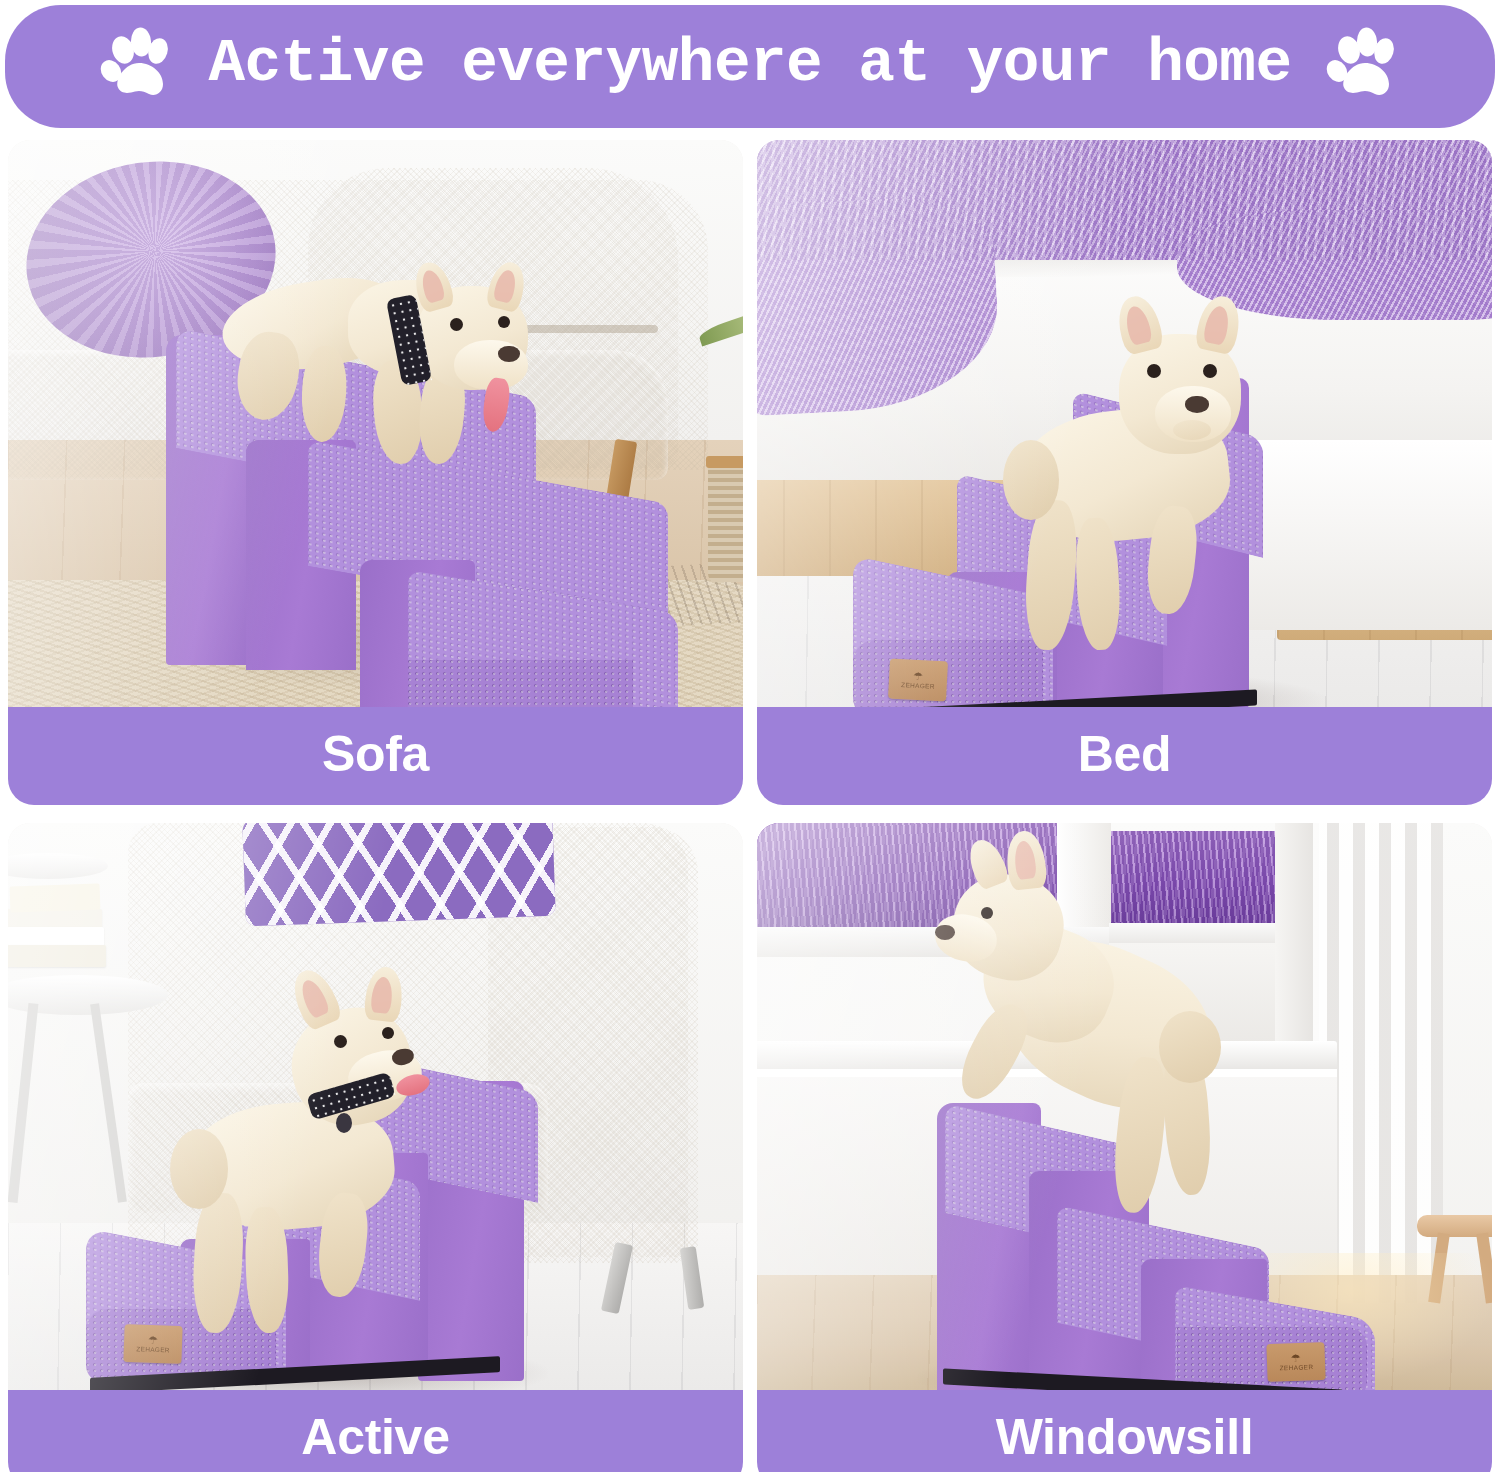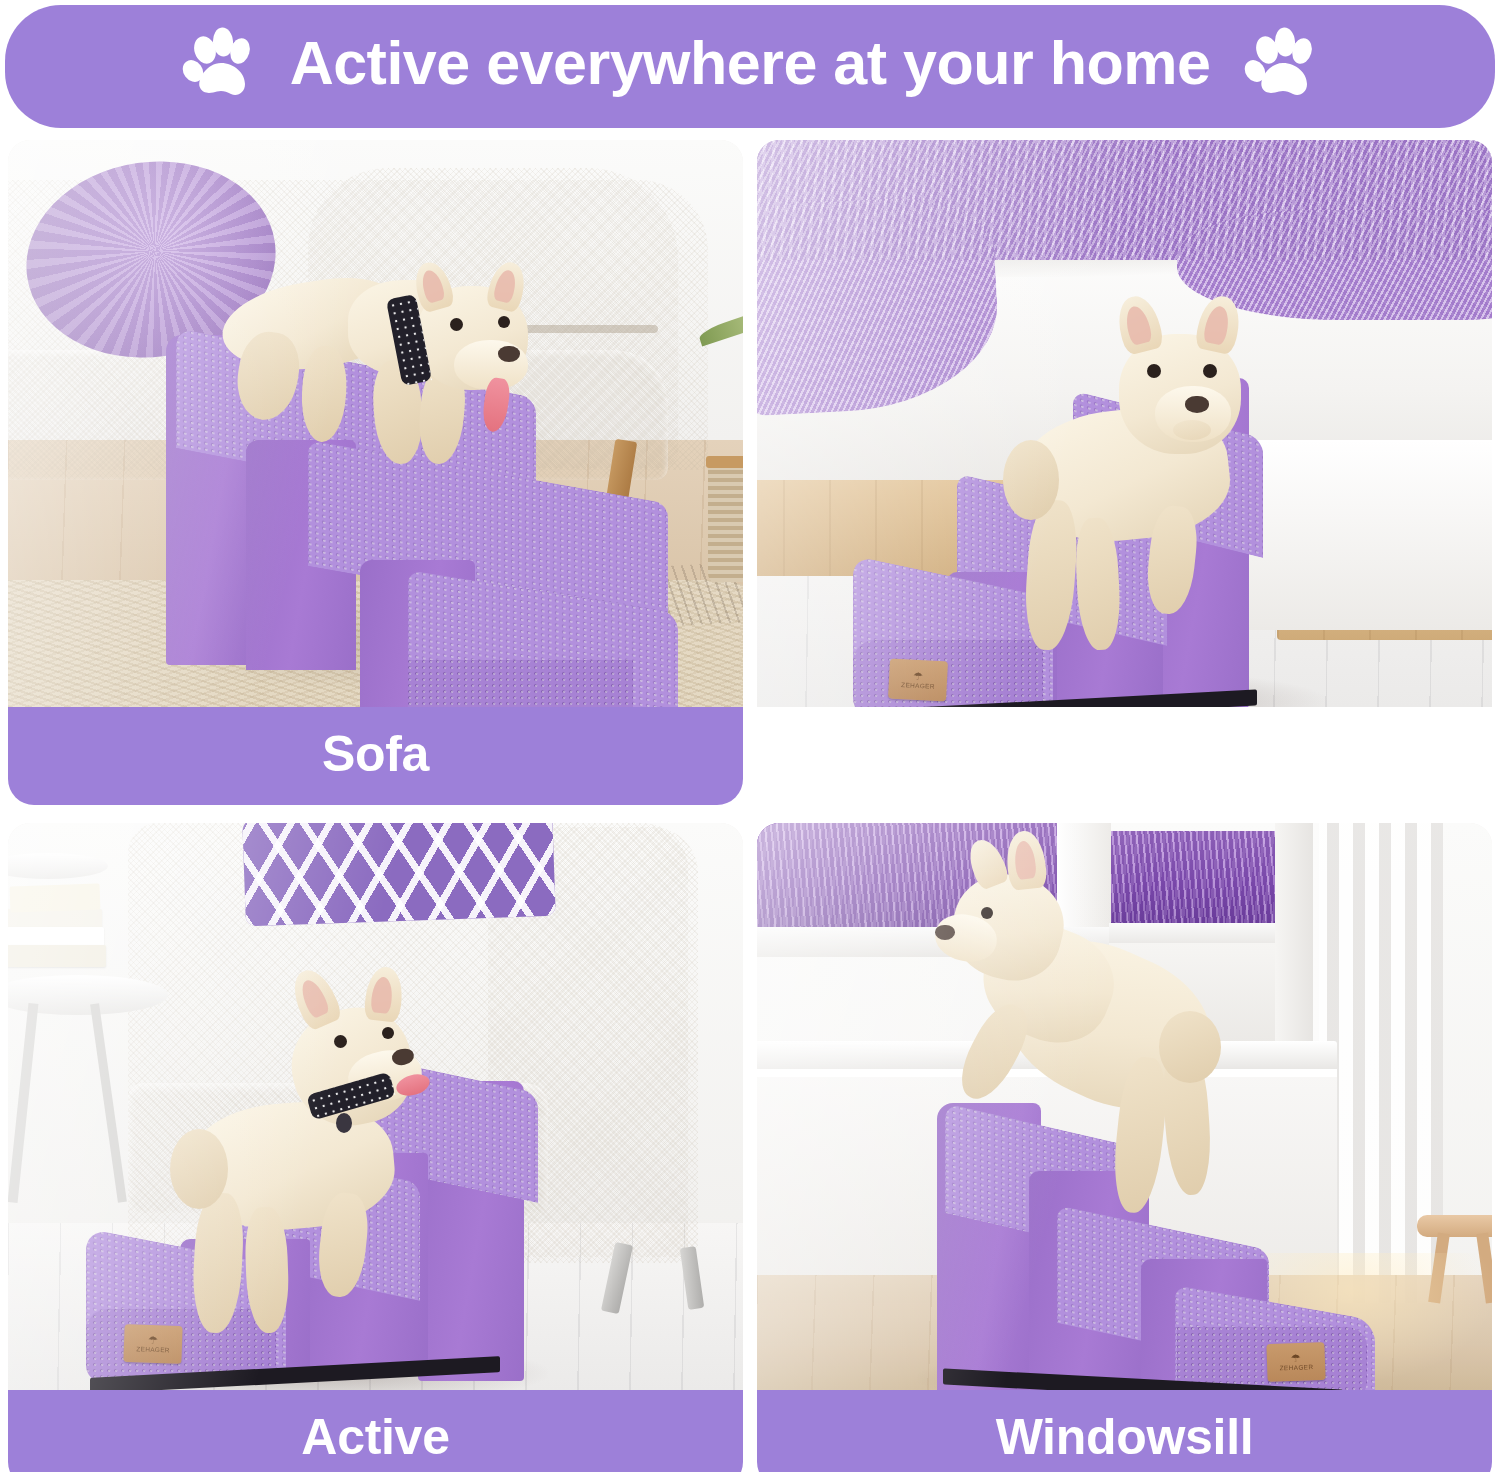--- a/index.html
+++ b/index.html
@@ -26,20 +26,21 @@
     gap: 34px;
   }
   .banner-title {
     font-size: 61px;
     font-weight: 700;
     color: #ffffff;
     letter-spacing: -0.5px;
     white-space: nowrap;
     line-height: 1;
     padding-bottom: 6px;
+    font-family: Liberation Mono, monospace;
   }
   .paw { width: 74px; height: 80px; position: relative; flex: 0 0 auto; }
   .paw svg { width: 100%; height: 100%; display: block; }
 
   
   .grid {
     position: absolute;
     left: 0; top: 140px;
     width: 1500px; height: 1332px;
   }
@@ -417,20 +418,23 @@
         <div class="muzzle" style="left:188px;top:96px;width:76px;height:56px;"></div>
         <div class="nose" style="left:218px;top:106px;width:24px;height:17px;"></div>
         <div class="eye" style="left:180px;top:74px;width:14px;height:14px;"></div>
         <div class="eye" style="left:236px;top:74px;width:14px;height:14px;"></div>
         <div class="part shade" style="left:206px;top:130px;width:38px;height:20px;border-radius:50%;opacity:.55;"></div>
       </div>
 
       <div class="layer vignette-light" style="left:0;top:0;width:735px;height:567px;"></div>
     </div>
 
+    <div class="caption">
+      <span class="caption-text">Bed</span>
+    </div>
   </div>
 
   <div class="panel r1 c0">
     <div class="scene">
 
       <div class="layer wall-white" style="left:0;top:0;width:735px;height:430px;"></div>
       <div class="layer floor-white" style="left:0;top:400px;width:735px;height:167px;"></div>
 
       <div class="layer sofa-body sofa-fabric" style="left:120px;top:0;width:560px;height:440px;border-radius:30px 46px 14px 14px;"></div>
 

